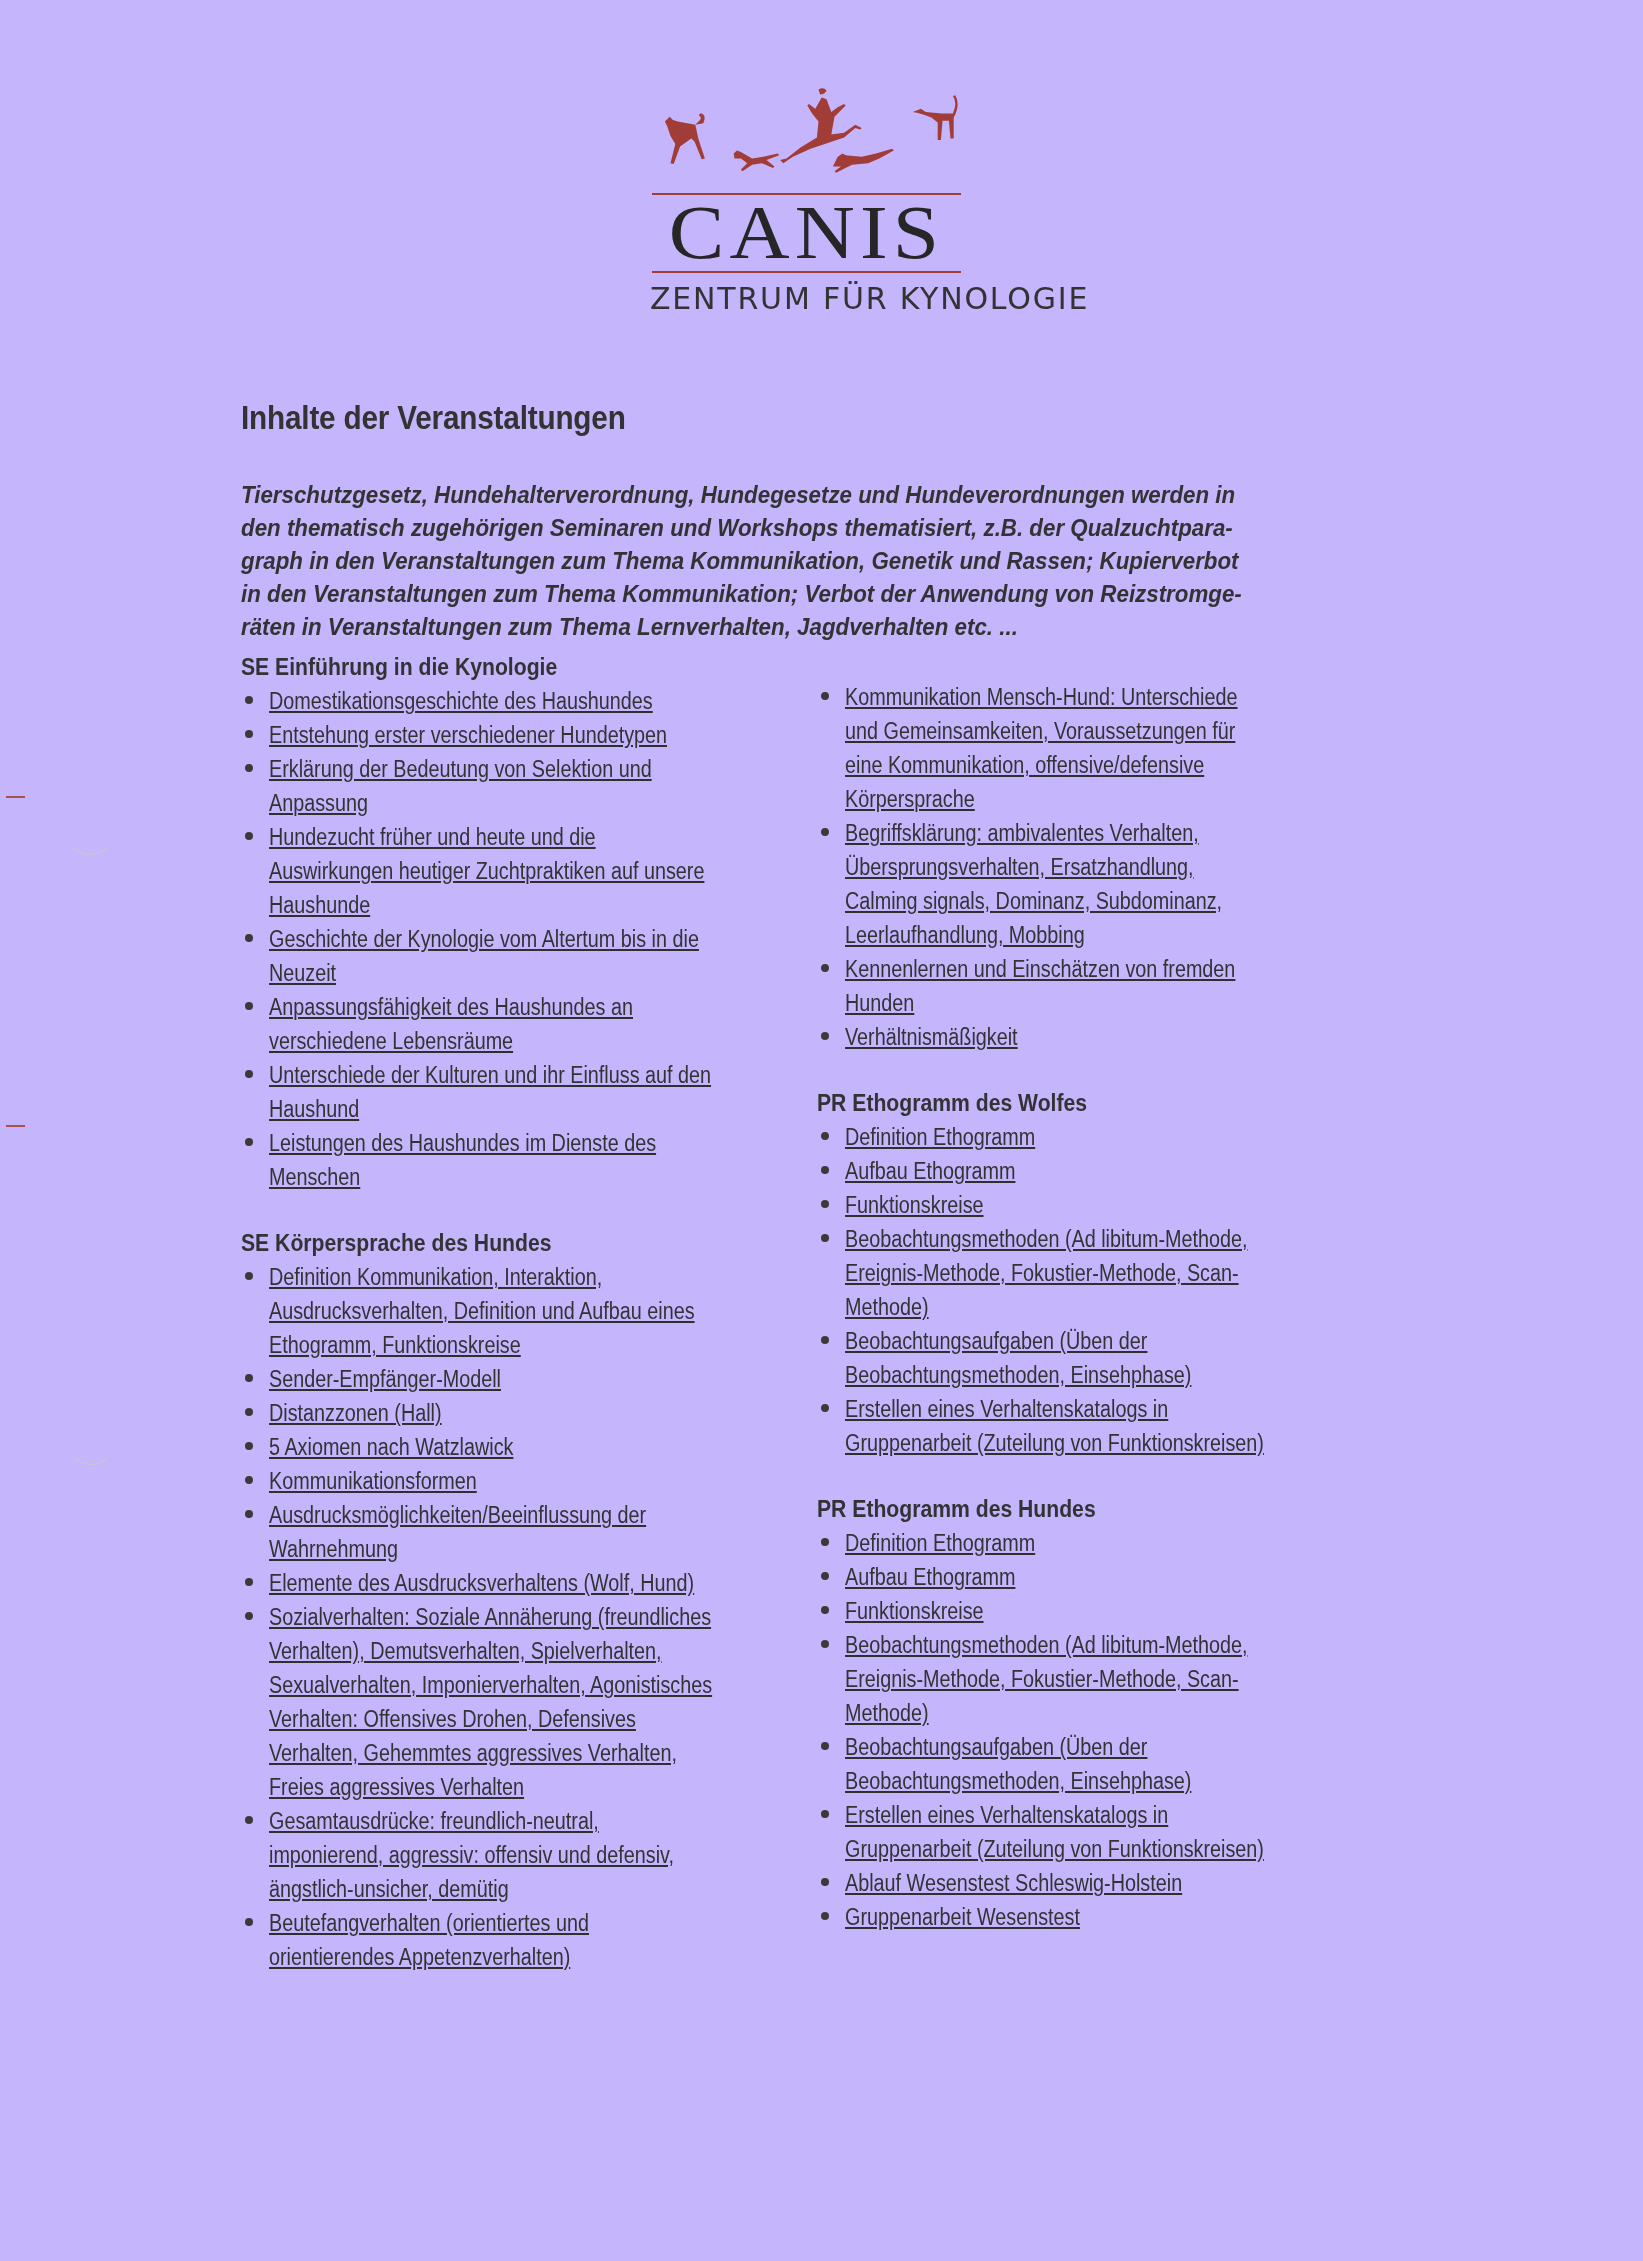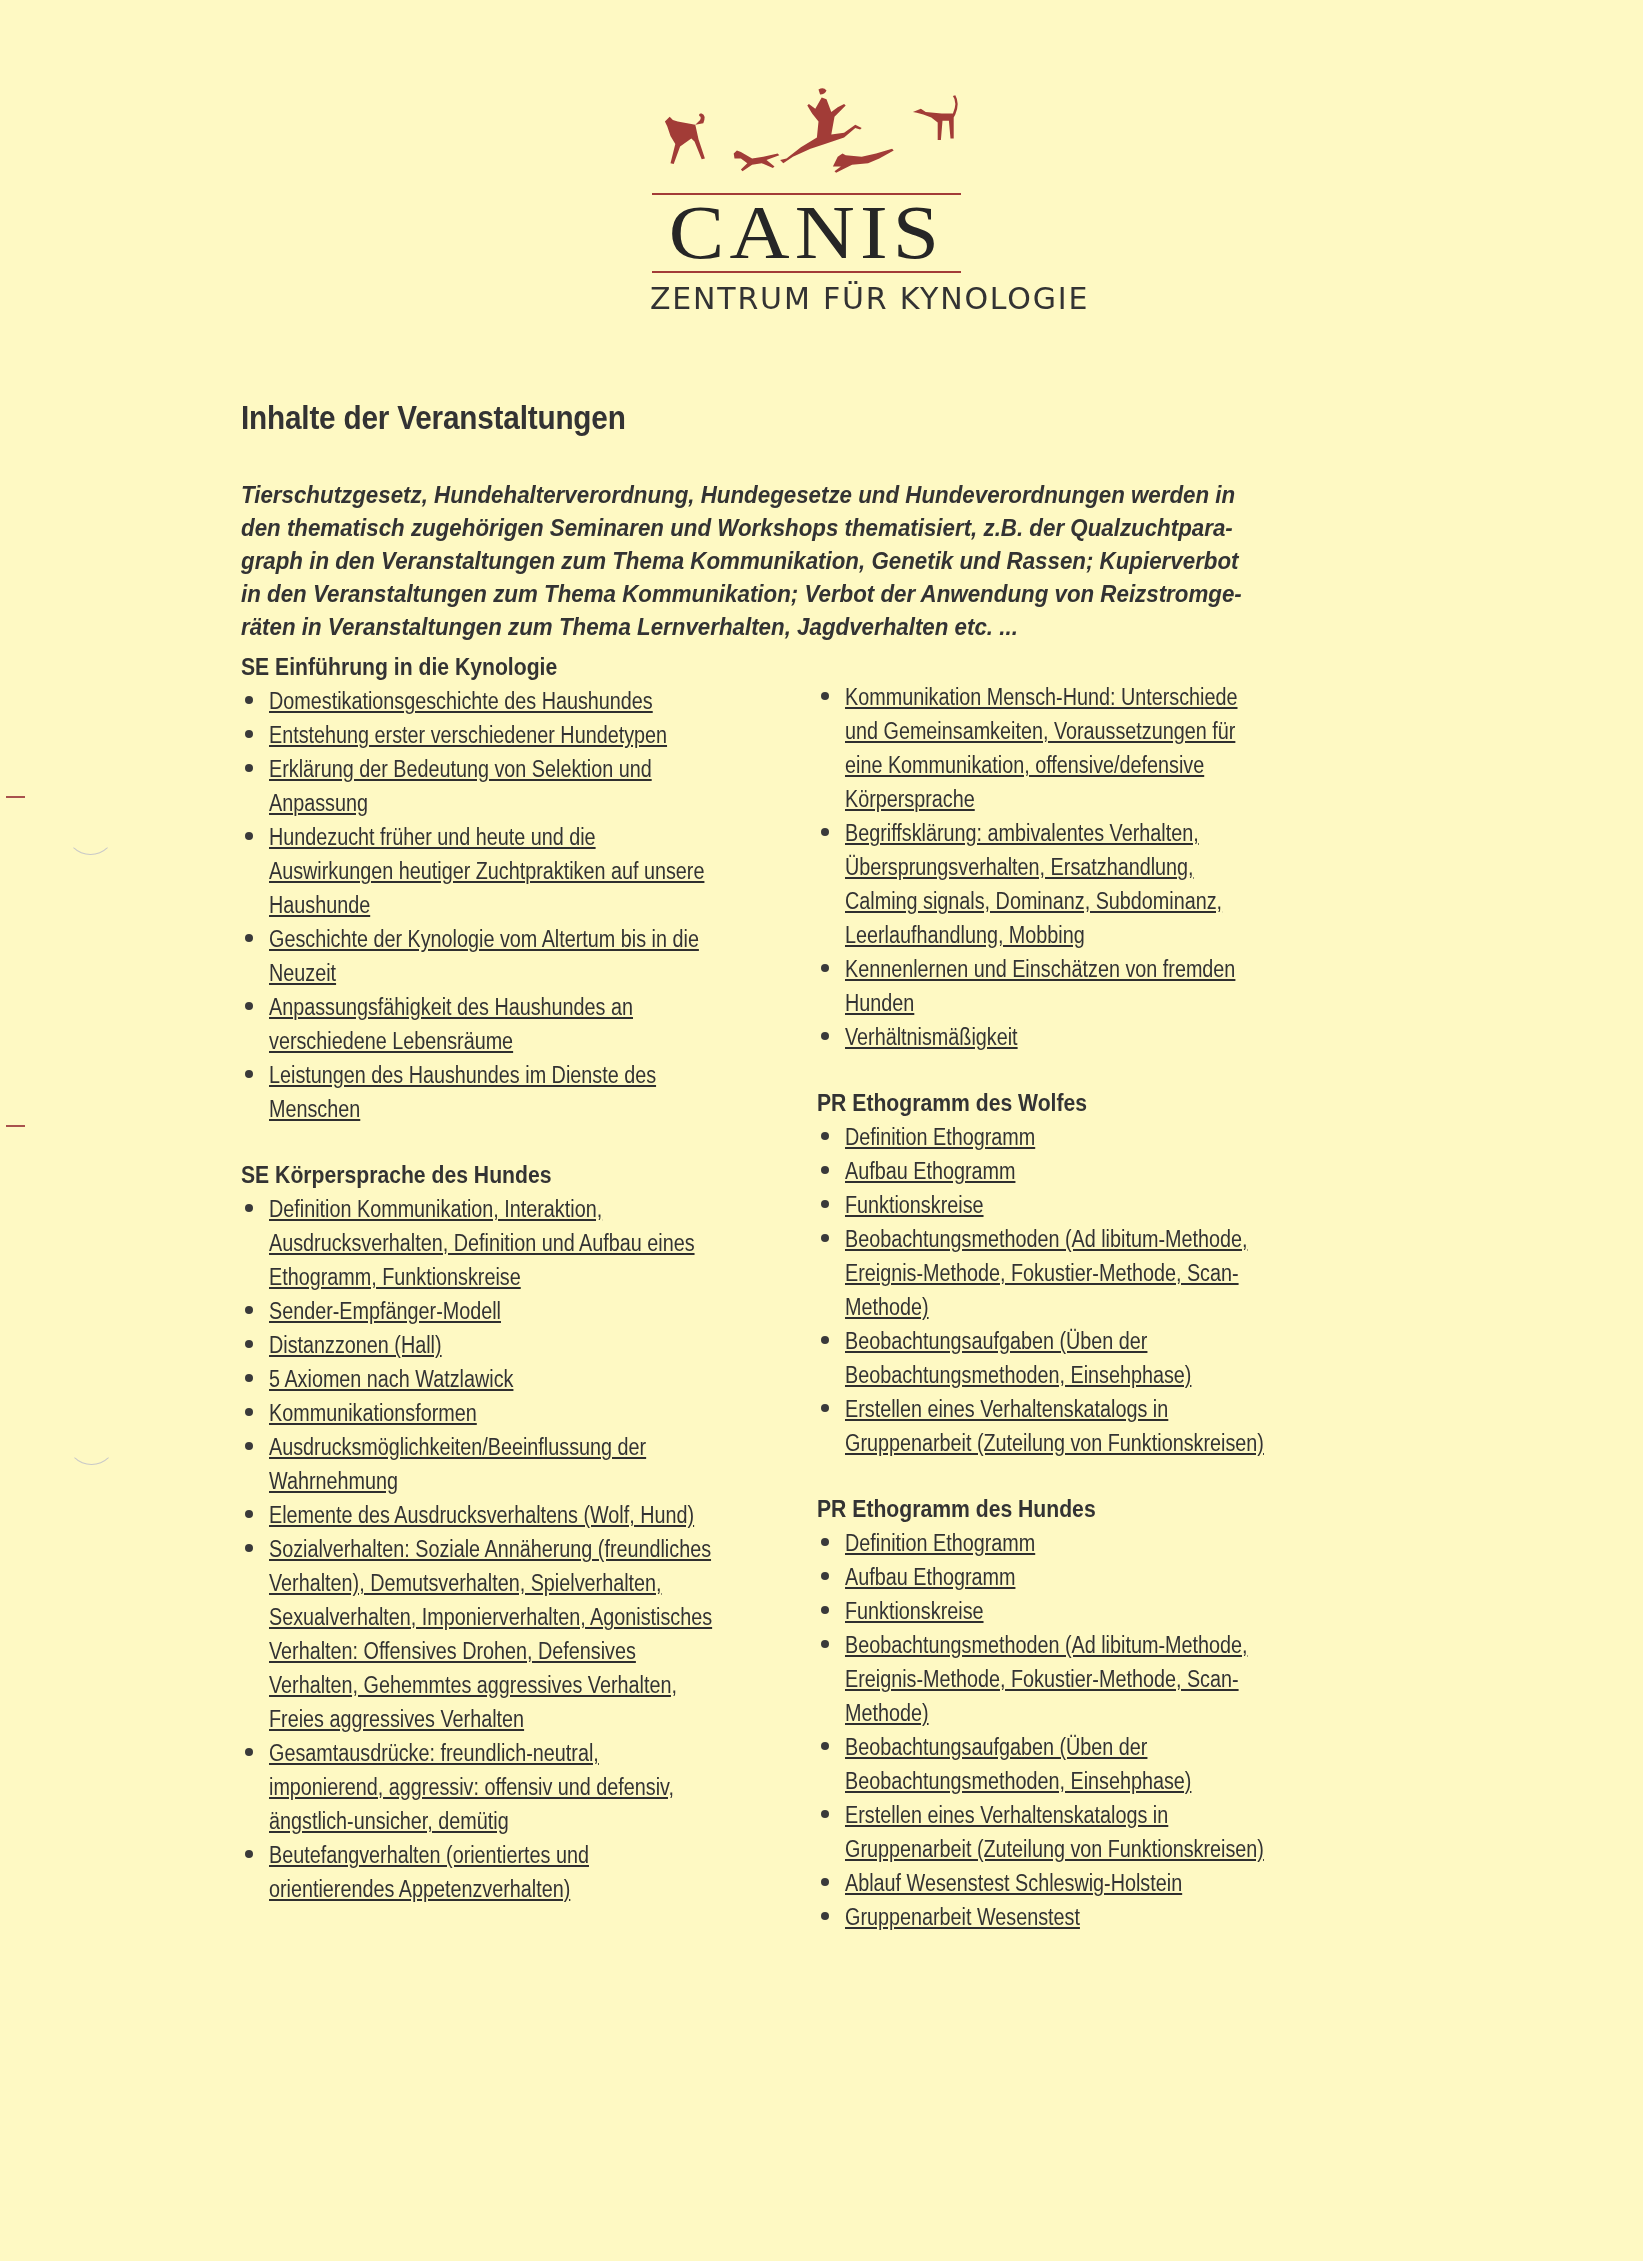--- a/index.html
+++ b/index.html
@@ -12,21 +12,21 @@
       height: 2261px;
       position: relative;
       overflow: hidden;
       color: #2f2f2f;
       font-family: "Liberation Sans", "DejaVu Sans", sans-serif;
     }
     .page {
       position: absolute;
       left: 0; top: 0;
       width: 1644px; height: 2261px;
-      background: #fef9c3;
+      background: #c4b5fd;
     }
 
     
     .logo {
       position: absolute;
       left: 650px;
       top: 88px;
       width: 313px;
     }
     .logo-figures {
@@ -236,20 +236,25 @@
             <span class="item-line">Geschichte der Kynologie vom Altertum bis in die</span>
             <span class="item-line">Neuzeit</span>
           </li>
           <li>
             <span class="bullet"></span>
             <span class="item-line">Anpassungsfähigkeit des Haushundes an</span>
             <span class="item-line">verschiedene Lebensräume</span>
           </li>
           <li>
             <span class="bullet"></span>
+            <span class="item-line">Unterschiede der Kulturen und ihr Einfluss auf den</span>
+            <span class="item-line">Haushund</span>
+          </li>
+          <li>
+            <span class="bullet"></span>
             <span class="item-line">Leistungen des Haushundes im Dienste des</span>
             <span class="item-line">Menschen</span>
           </li>
         </ul>
       </div>
       <div class="section">
         <h2 class="section-title">SE Körpersprache des Hundes</h2>
         <ul class="items">
           <li>
             <span class="bullet"></span>

